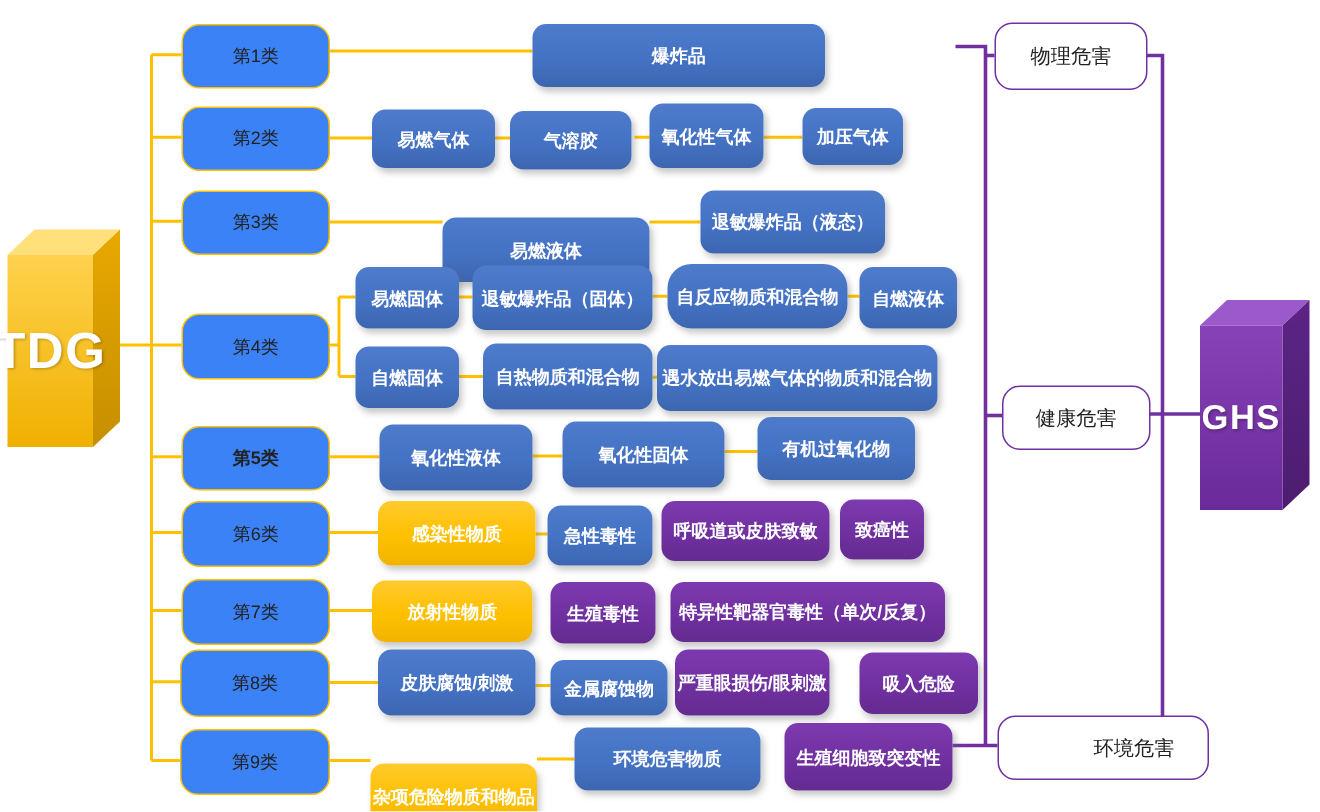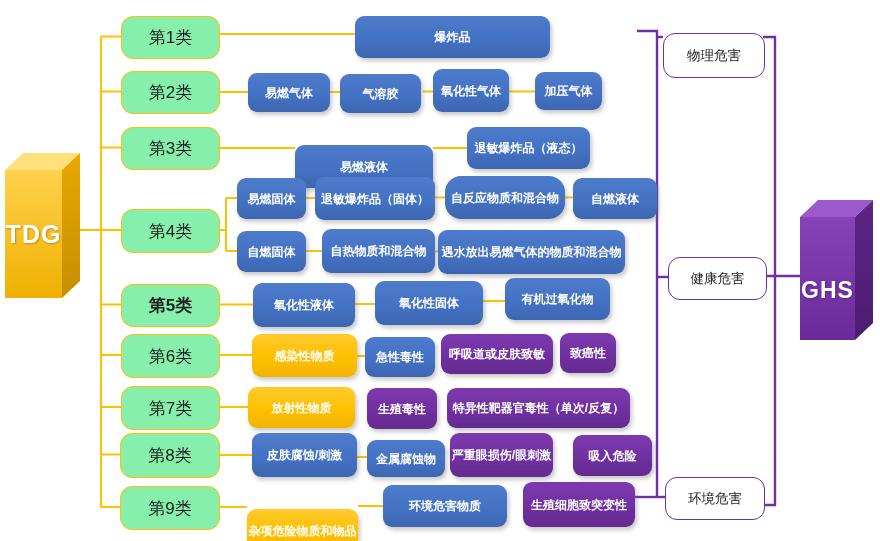--- a/index.html
+++ b/index.html
@@ -11,23 +11,23 @@
   .node {
     position:absolute; display:flex; align-items:center; justify-content:center;
     color:#fff; font-weight:bold; font-size:12px; line-height:1;
     border-radius:9px; white-space:nowrap;
     box-shadow:2px 3px 4px rgba(110,110,110,.38);
   }
   .blue   { background:linear-gradient(180deg,#4e7bcb 0%,#4472c4 55%,#3d66b0 100%); }
   .gold   { background:linear-gradient(180deg,#ffca2e 0%,#ffc000 55%,#f1b300 100%); }
   .purple { background:linear-gradient(180deg,#7d3ab0 0%,#7030a0 55%,#642b90 100%); }
   .classbox {
-    position:absolute; background:#86efac; border:1.6px solid #ffc000; border-radius:12px;
+    position:absolute; background:#3b82f6; border:1.6px solid #ffc000; border-radius:12px;
     display:flex; align-items:center; justify-content:center;
-    font-size:17px; color:#222; white-space:nowrap;
+    font-size:12px; color:#222; white-space:nowrap;
   }
   .hazardbox {
     position:absolute; background:#fff; border:1.6px solid #7030a0; border-radius:12px;
     display:flex; align-items:center; justify-content:center;
     font-size:13.5px; color:#222; white-space:nowrap;
   }
   .cube-label {
     position:absolute; display:flex; align-items:center; justify-content:center;
     color:#fff; font-weight:bold; letter-spacing:1px;
     text-shadow:1px 1px 2px rgba(0,0,0,.25);
@@ -110,22 +110,22 @@
       <rect x="5" y="170" width="57" height="128" fill="url(#gFrontGold)"></rect>
     </g>
 
     <g>
       <polygon points="800,217 818,200 873,200 855,217" fill="#9c59cc"></polygon>
       <polygon points="855,217 873,200 873,323 855,340" fill="url(#gSidePurple)"></polygon>
       <rect x="800" y="217" width="55" height="123" fill="url(#gFrontPurple)"></rect>
     </g>
   </svg>
 
-  <div class="cube-label" style="left:5px;top:170px;width:57px;height:128px;font-size:25px;">TDG</div>
-  <div class="cube-label" style="left:800px;top:229px;width:55px;height:123px;font-size:23px;">GHS</div>
+  <div class="cube-label" style="left:5px;top:170px;width:57px;height:128px;font-size:34px;">TDG</div>
+  <div class="cube-label" style="left:800px;top:217px;width:55px;height:123px;font-size:23px;">GHS</div>
 
   <div class="classbox" style="left:121px;top:16px;width:97px;height:41px;">第1类</div>
   <div class="classbox" style="left:121px;top:71px;width:97px;height:41px;">第2类</div>
   <div class="classbox" style="left:121px;top:127px;width:97px;height:41px;">第3类</div>
   <div class="classbox" style="left:121px;top:209px;width:97px;height:42px;">第4类</div>
   <div class="classbox" style="left:121px;top:284px;width:97px;height:41px;font-weight:bold;">第5类</div>
   <div class="classbox" style="left:121px;top:334px;width:97px;height:42px;">第6类</div>
   <div class="classbox" style="left:121px;top:386px;width:97px;height:42px;">第7类</div>
   <div class="classbox" style="left:120px;top:433px;width:98px;height:43px;">第8类</div>
   <div class="classbox" style="left:120px;top:486px;width:98px;height:42px;">第9类</div>
@@ -136,21 +136,21 @@
   <div class="node blue" style="left:340px;top:74px;width:81px;height:39px;">气溶胶</div>
   <div class="node blue" style="left:433px;top:69px;width:76px;height:43px;">氧化性气体</div>
   <div class="node blue" style="left:535px;top:72px;width:67px;height:38px;">加压气体</div>
 
   <div class="node blue" style="left:295px;top:145px;width:138px;height:43px;">易燃液体</div>
   <div class="node blue" style="left:467px;top:127px;width:123px;height:42px;">退敏爆炸品（液态）</div>
 
   <div class="node blue" style="left:237px;top:178px;width:69px;height:41px;">易燃固体</div>
   <div class="node blue" style="left:315px;top:177px;width:120px;height:43px;">退敏爆炸品（固体）</div>
   <div class="node blue" style="left:445px;top:176px;width:120px;height:43px;border-radius:16px;">自反应物质和混合物</div>
-  <div class="node blue" style="left:573px;top:178px;width:84px;height:41px;">自燃液体</div>
+  <div class="node blue" style="left:573px;top:178px;width:65px;height:41px;">自燃液体</div>
 
   <div class="node blue" style="left:237px;top:231px;width:69px;height:41px;">自燃固体</div>
   <div class="node blue" style="left:322px;top:229px;width:113px;height:44px;">自热物质和混合物</div>
   <div class="node blue" style="left:438px;top:230px;width:187px;height:44px;">遇水放出易燃气体的物质和混合物</div>
 
   <div class="node blue" style="left:253px;top:283px;width:102px;height:44px;">氧化性液体</div>
   <div class="node blue" style="left:375px;top:281px;width:108px;height:44px;">氧化性固体</div>
   <div class="node blue" style="left:505px;top:278px;width:105px;height:42px;">有机过氧化物</div>
 
   <div class="node gold" style="left:252px;top:334px;width:105px;height:43px;">感染性物质</div>
@@ -164,17 +164,17 @@
 
   <div class="node blue" style="left:252px;top:433px;width:105px;height:44px;">皮肤腐蚀/刺激</div>
   <div class="node blue" style="left:367px;top:440px;width:78px;height:37px;">金属腐蚀物</div>
   <div class="node purple" style="left:450px;top:433px;width:103px;height:44px;">严重眼损伤/眼刺激</div>
   <div class="node purple" style="left:573px;top:435px;width:79px;height:41px;">吸入危险</div>
 
   <div class="node gold" style="left:247px;top:485px;width:111px;height:43px;margin-top:24px;">杂项危险物质和物品</div>
   <div class="node blue" style="left:383px;top:485px;width:124px;height:42px;">环境危害物质</div>
   <div class="node purple" style="left:523px;top:482px;width:112px;height:45px;">生殖细胞致突变性</div>
 
-  <div class="hazardbox" style="left:663px;top:33px;width:100px;height:43px;text-align:center;">物理危害</div>
+  <div class="hazardbox" style="left:663px;top:15px;width:100px;height:43px;text-align:center;">物理危害</div>
   <div class="hazardbox" style="left:668px;top:257px;width:97px;height:41px;">健康危害</div>
-  <div class="hazardbox" style="left:665px;top:477px;width:98px;height:41px;">环境危害</div>
+  <div class="hazardbox" style="left:665px;top:477px;width:98px;height:41px;padding-left:41px;">环境危害</div>
 
 </div>
 
 </body></html>

